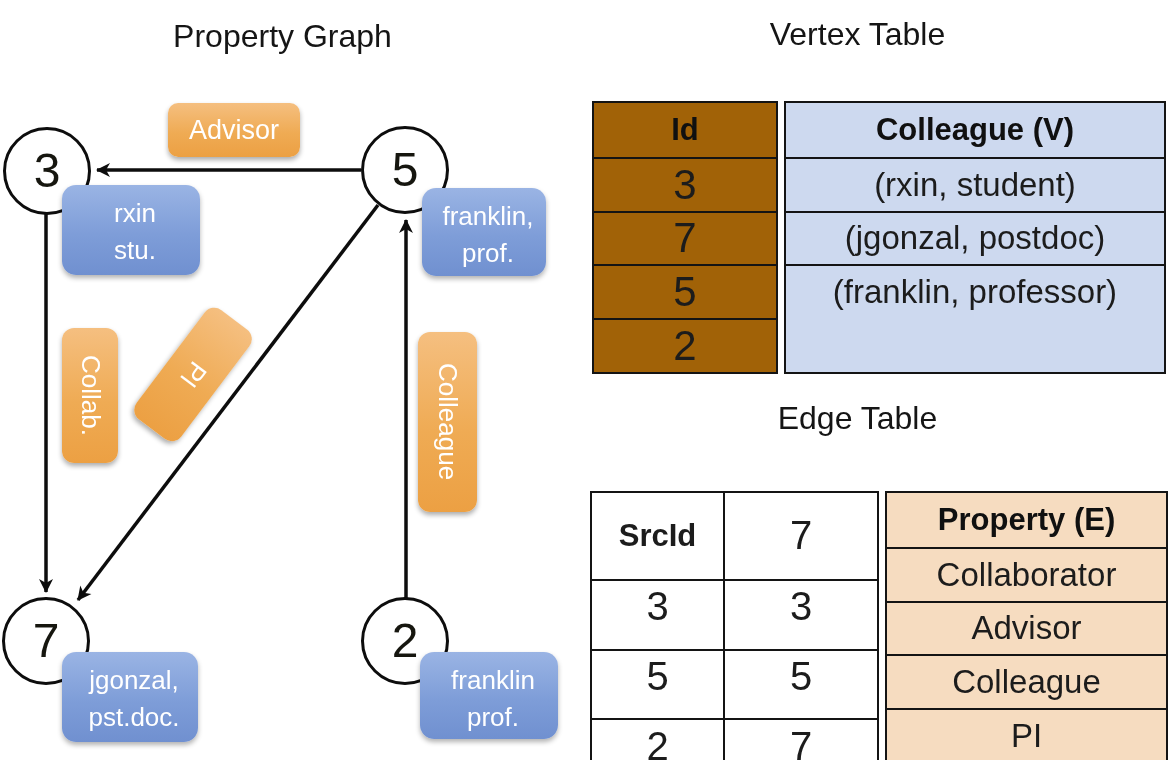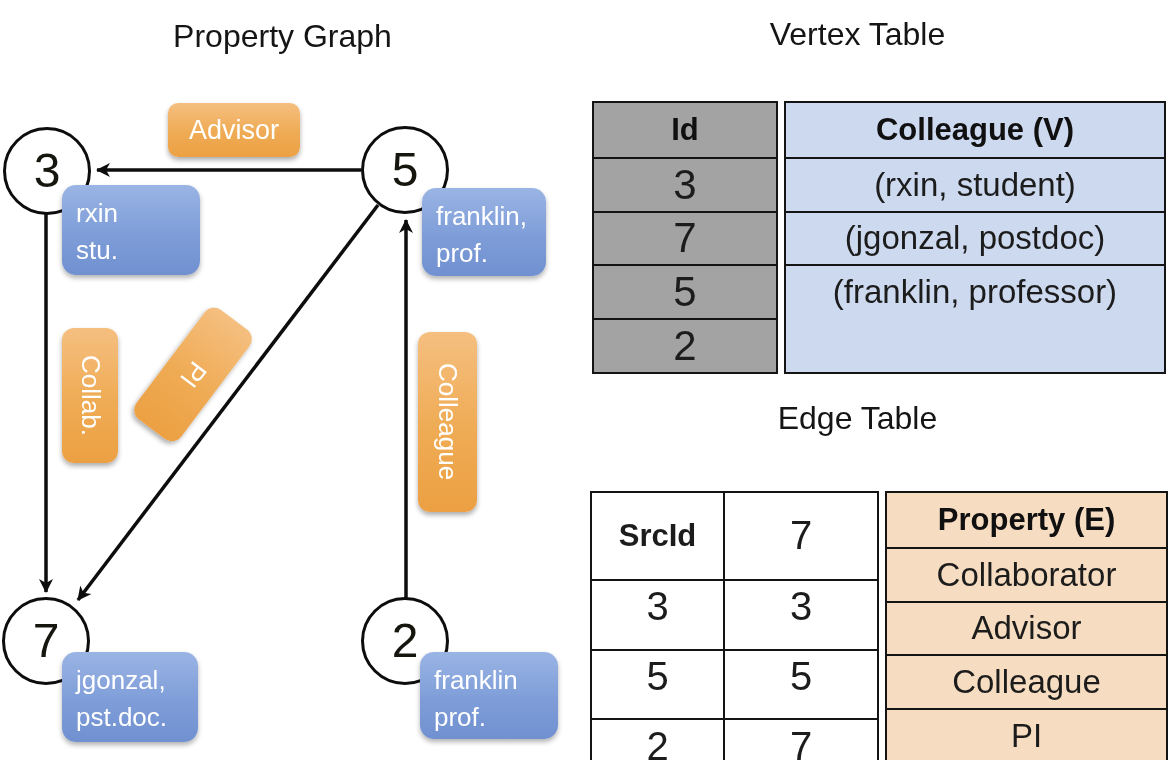--- a/index.html
+++ b/index.html
@@ -22,25 +22,25 @@
   .obox{position:absolute;border-radius:10px;color:#fff;
     background:linear-gradient(180deg,#f5bf80 0%,#efab54 55%,#eca043 100%);
     box-shadow:0 3px 5px rgba(0,0,0,0.33);
     display:flex;align-items:center;justify-content:center;font-size:27px;}
   .obox.vert{writing-mode:vertical-rl;border-radius:12px;font-size:26px;}
   .obox.tilt{transform:rotate(37deg);}
 
   .bbox{position:absolute;border-radius:14px;color:#fff;
     background:linear-gradient(180deg,#9ab4e4 0%,#7e9dd8 55%,#7090d0 100%);
     box-shadow:0 3px 5px rgba(0,0,0,0.3);
-    font-size:26px;line-height:1.42;padding:10px 6px 0 14px;box-sizing:border-box;}
+    font-size:26px;line-height:1.42;padding:10px 6px 0 14px;box-sizing:border-box;text-align:center;}
 
   
   .tblgroup{position:absolute;display:flex;}
-  .tcol{border:2.5px solid #141414;box-sizing:border-box;background:#a3a3a3;}
+  .tcol{border:2.5px solid #141414;box-sizing:border-box;background:#a16207;}
   .tcol .cell{height:53.8px;display:flex;align-items:center;justify-content:center;
     border-top:2px solid #141414;box-sizing:border-box;font-size:33px;color:#1c1c1c;white-space:nowrap;}
   .tcol .cell:first-child{border-top:none;}
   .tcol .cell.head{font-weight:bold;font-size:31px;color:#101010;}
   .tcol .cell.num{font-size:42px;font-weight:400;}
   .bluefill{background:#cdd9ef;}
   .peachfill{background:#f6dcc0;}
   .twin{display:flex;border:2.5px solid #141414;box-sizing:border-box;background:#fff;}
   .twin .subcol{box-sizing:border-box;}
   .twin .subcol.first{border-right:2px solid #141414;}

